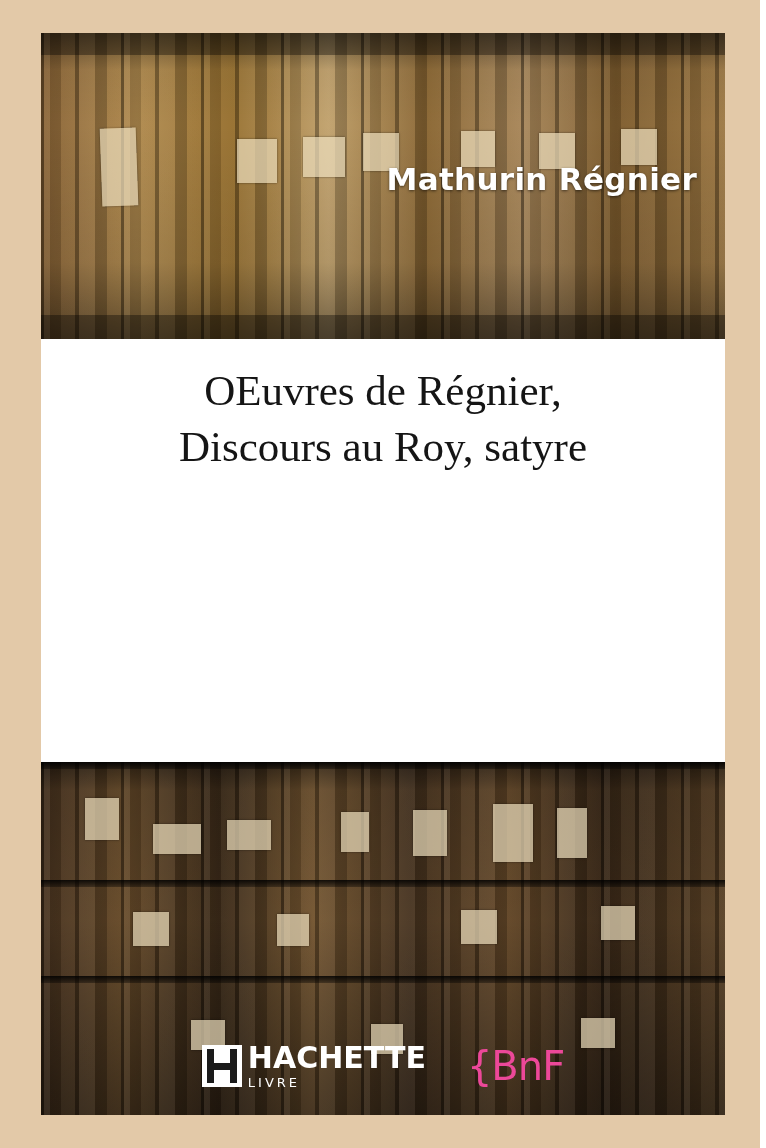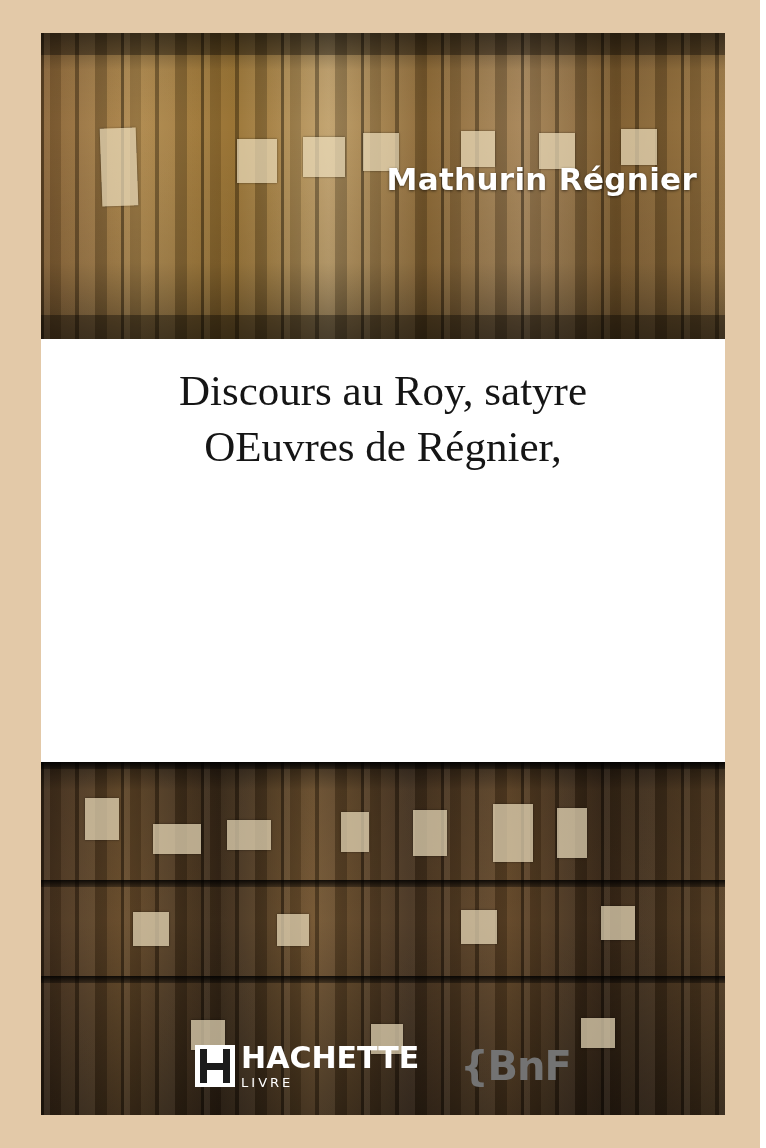--- a/index.html
+++ b/index.html
@@ -209,23 +209,23 @@
   .hachette-sub {
     font-family: "DejaVu Sans", sans-serif;
     font-size: 13px;
     color: #ffffff;
     letter-spacing: 3px;
     margin-top: 3px;
   }
 
   .bnf {
     font-family: "DejaVu Sans", sans-serif;
-    font-weight: bold;
+    font-weight: normal;
     font-size: 40px;
-    color: #737373;
+    color: #ec4899;
     letter-spacing: -1px;
   }
 </style>
 </head>
 <body>
 
 <div class="cover">
   <div class="page-inner">
 
     <div class="photo-top">
@@ -241,22 +241,22 @@
       <div class="labelpatch" style="left:498px; top:100px; width:36px; height:36px;"></div>
       <div class="labelpatch" style="left:580px; top:96px; width:36px; height:36px;"></div>
       <div class="darkpatch" style="left:0; top:282px; width:684px; height:24px;"></div>
 
       <div class="author">Mathurin Régnier</div>
     </div>
 
     <div class="white-band"></div>
 
     <div class="title">
+      <div>OEuvres de Régnier,</div>
       <div>Discours au Roy, satyre</div>
-      <div>OEuvres de Régnier,</div>
     </div>
 
     <div class="photo-bottom">
       <div class="shelf bottom-tex" style="top:0; height:353px;">
         <div class="spines"></div>
       </div>
       <div class="shelf-sep" style="top:0;"></div>
       <div class="shelf-sep" style="top:118px;"></div>
       <div class="shelf-sep" style="top:214px;"></div>
       <div class="labelpatch" style="left:44px; top:36px; width:34px; height:42px;"></div>

